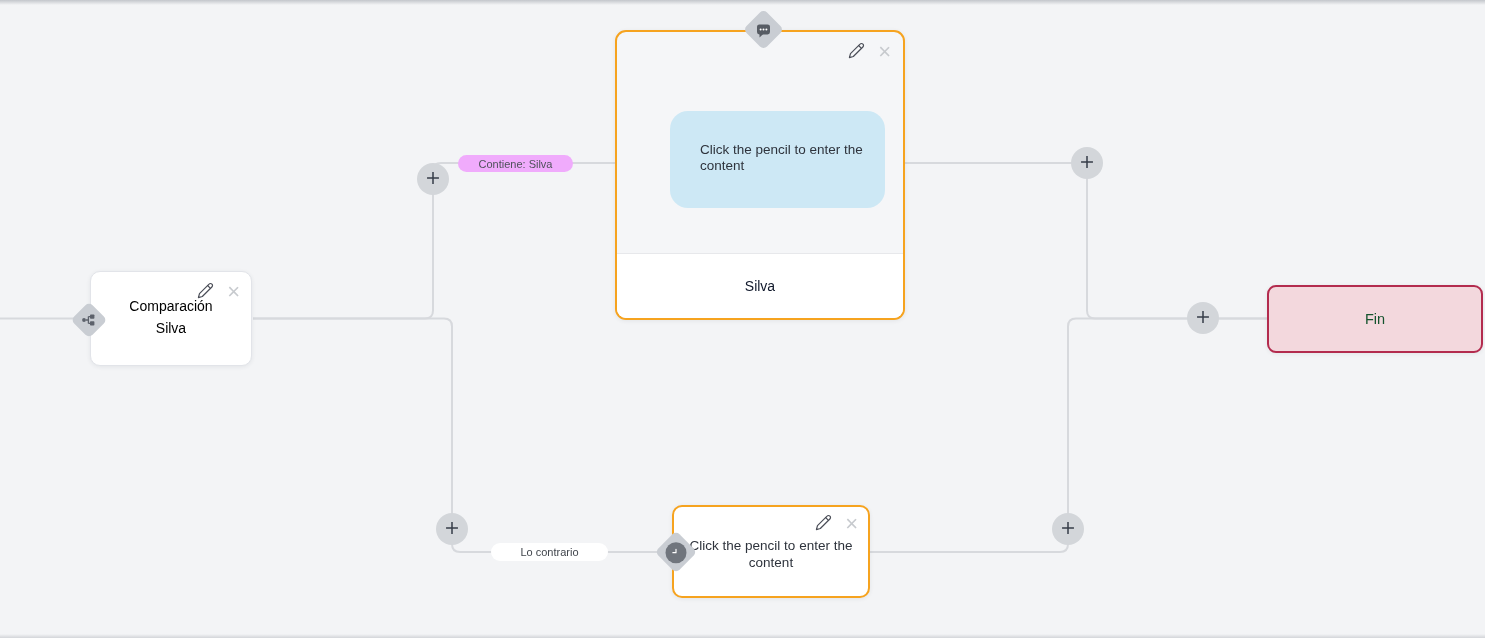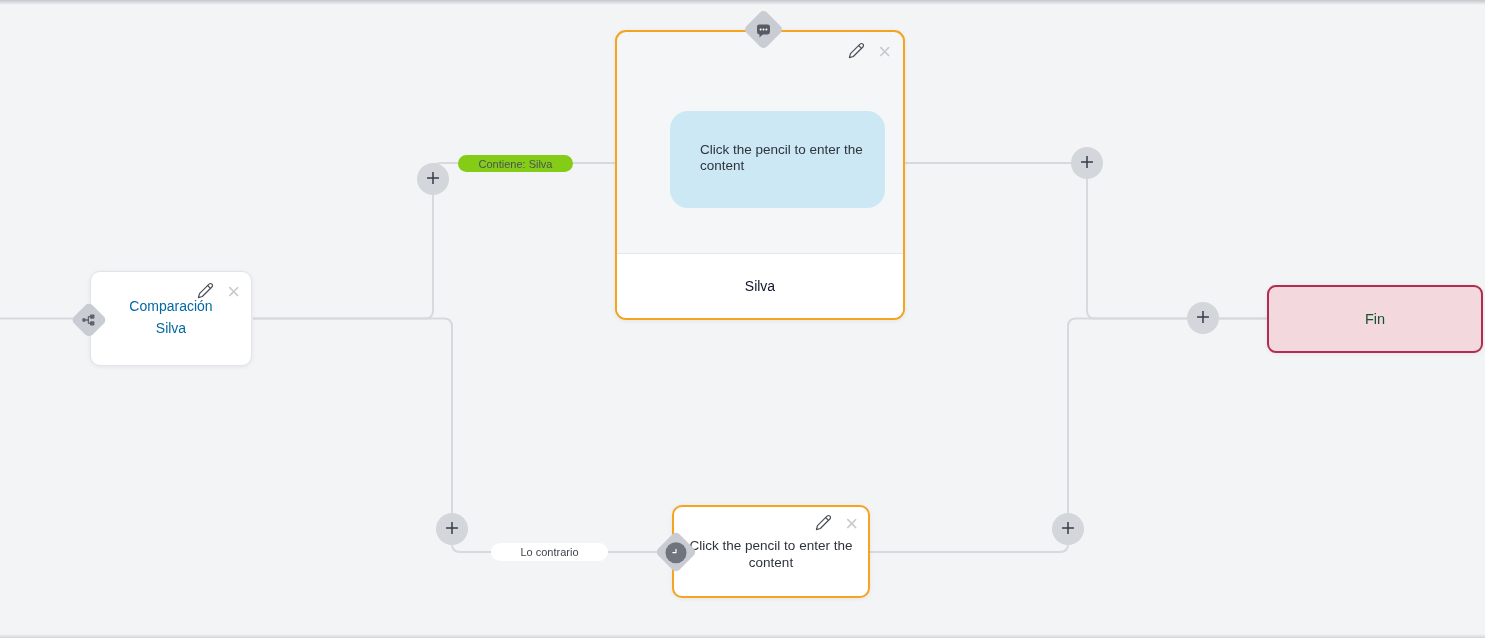--- a/index.html
+++ b/index.html
@@ -25,21 +25,21 @@
   .pencil-svg{width:17px;height:17px;}
 
   .diamond{position:absolute;background:#c9cdd3;border-radius:5px;transform:rotate(45deg);
     display:flex;align-items:center;justify-content:center;z-index:4;}
   .diamond > .glyph{transform:rotate(-45deg);display:flex;align-items:center;justify-content:center;}
 
   
   .node-condition{left:90px;top:271px;width:162px;height:95px;background:#ffffff;border:1.5px solid #e2e4e9;}
   .node-condition .node-actions{top:10px;right:11px;}
   .cond-title{margin-top:26px;display:flex;flex-direction:column;gap:6px;text-align:center;
-    font-size:14px;color:#0369a1;}
+    font-size:14px;color:#000000;}
   .diamond-cond{width:26px;height:26px;left:-15px;top:35px;}
 
   
   .node-message{left:615px;top:30px;width:290px;height:290px;background:#f5f6f8;border:2px solid #f6a31f;
     border-radius:11px;}
   .node-message .node-actions{top:10px;right:12px;}
   .diamond-msg{width:29px;height:29px;left:132px;top:-17px;}
   .bubble{position:absolute;left:53px;top:79px;width:215px;height:97px;border-radius:18px;
     background:#cde8f5;display:flex;align-items:center;}
   .bubble span{display:block;padding:0 16px 4px 30px;font-size:13.5px;line-height:16px;color:#2e333c;}
@@ -66,21 +66,21 @@
   .plus svg{width:20px;height:20px;}
   .plus-true{left:417px;top:163px;}
   .plus-false{left:436px;top:513px;}
   .plus-msg-out{left:1071px;top:147px;}
   .plus-wait-out{left:1052px;top:513px;}
   .plus-end-in{left:1187px;top:302px;}
 
   
   .edge-label{position:absolute;z-index:2;height:17px;display:flex;align-items:center;justify-content:center;
     font-size:11px;border-radius:9px;padding:1px 14px;white-space:nowrap;}
-  .label-true{left:458px;top:155px;min-width:115px;background:#84cc16;color:#4e525a;}
+  .label-true{left:458px;top:155px;min-width:115px;background:#f0abfc;color:#4e525a;}
   .label-false{left:491px;top:543px;min-width:117px;height:18px;background:#ffffff;color:#40454c;text-align:right;}
 </style>
 </head>
 <body>
 
 <div class="canvas">
 
   <svg class="edges" aria-hidden="true">
     <path d="M0 318.5 H80"></path>
     <path d="M253 318.5 H425 Q433 318.5 433 310.5 V171 Q433 163 441 163 H616"></path>

